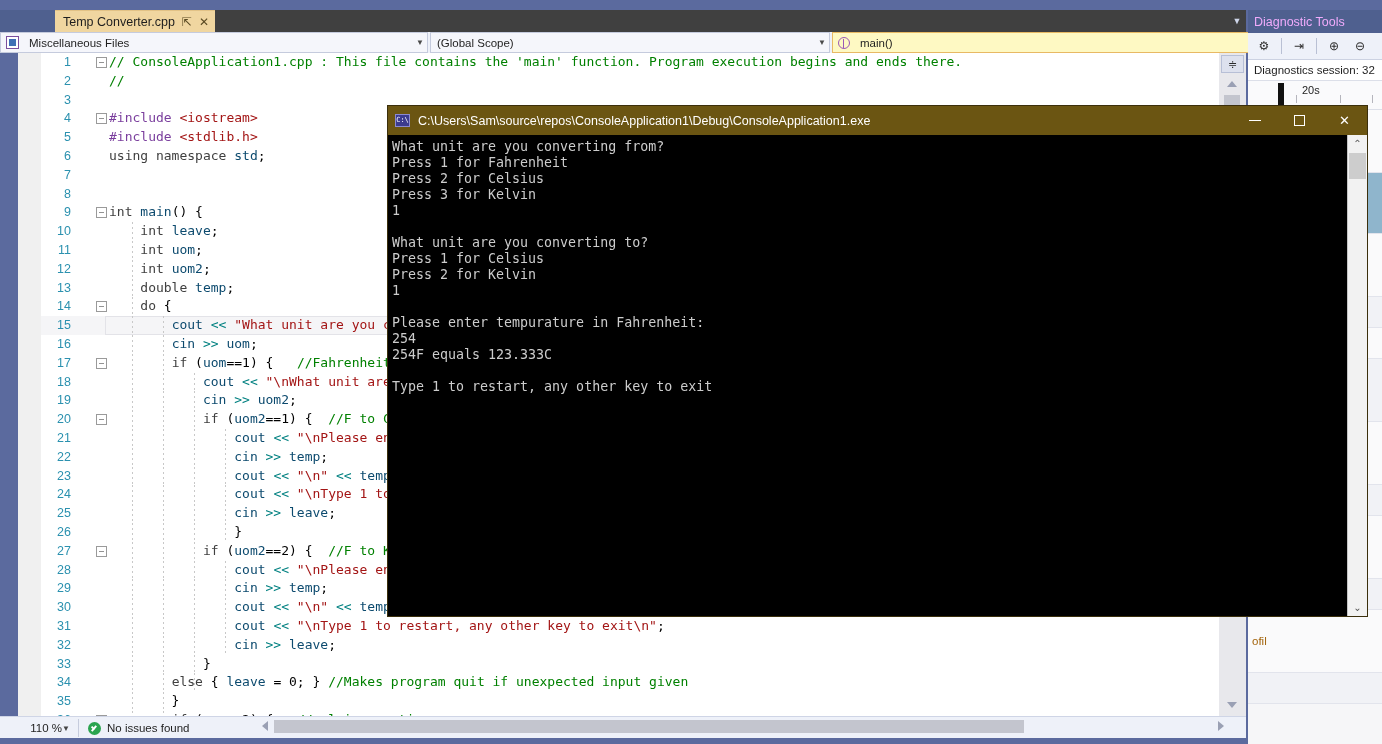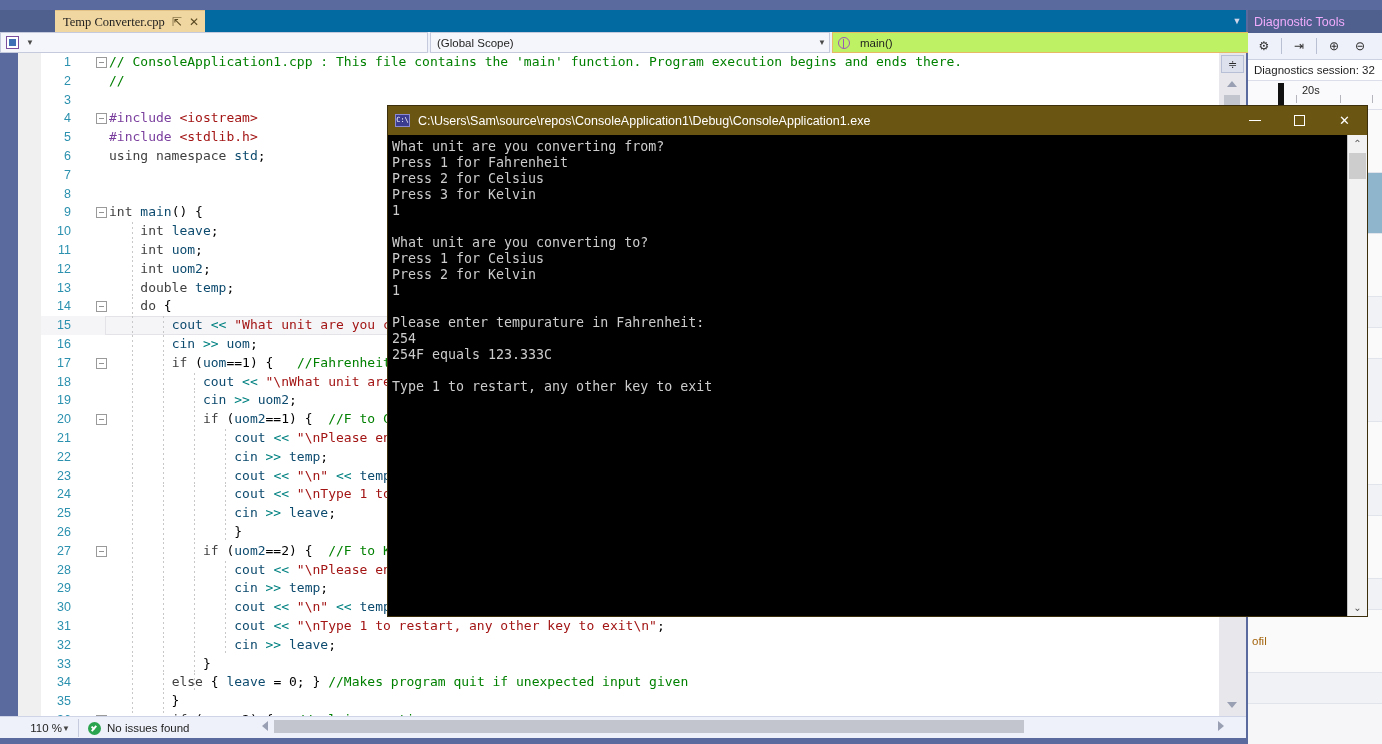--- a/index.html
+++ b/index.html
@@ -9,21 +9,21 @@
     font-family:"Liberation Sans", sans-serif;
     font-size:12px;
     -webkit-font-smoothing:antialiased;
   }
   #root{position:relative;width:1382px;height:744px;}
 
   
   .vs-shell{position:absolute;left:0;top:0;width:1382px;height:744px;background:#5b6a9e;}
 
   
-  .tabstrip{position:absolute;left:0;top:10px;width:1246px;height:22px;background:#0369a1;font-family:Liberation Serif, serif;}
+  .tabstrip{position:absolute;left:0;top:10px;width:1246px;height:22px;background:#404040;}
   .tab-leftpad{position:absolute;left:0;top:0;width:55px;height:22px;background:#4f608f;}
   .doc-tab{
     position:absolute;left:55px;top:0;height:22px;
     background:#f0d6a0;border-top:1px solid #e2c286;
     display:flex;align-items:center;padding:0 6px 0 8px;gap:7px;
     color:#1e1e1e;font-size:12.5px;white-space:nowrap;
   }
   .doc-tab .tab-title{color:#1e1e1e;}
   .pin-icon,.tabclose-icon{color:#5a4a22;font-size:12px;line-height:1;cursor:pointer;}
   .tabstrip-right{
@@ -34,21 +34,21 @@
   
   .navbar{position:absolute;left:0;top:32px;width:1246px;height:21px;background:#eef1f9;}
   .nav-dd{
     position:absolute;top:0;height:21px;background:#f5f6fb;border:1px solid #c5cbdd;
     display:flex;align-items:center;box-sizing:border-box;font-size:11.5px;color:#1e1e1e;
   }
   .nav-dd .dd-label{flex:1;overflow:hidden;white-space:nowrap;padding-left:6px;}
   .nav-dd .dd-arrow{width:14px;text-align:center;color:#4a4a4a;font-size:8px;}
   .nav-dd.proj{left:0;width:428px;}
   .nav-dd.scope{left:430px;width:400px;}
-  .nav-dd.member{left:832px;width:482px;border-color:#e8b964;background:#bef264;}
+  .nav-dd.member{left:832px;width:482px;border-color:#e8b964;background:#fef9c3;}
   .nav-dd .ico-proj{
     width:13px;height:13px;margin:0 4px 0 5px;border:1px solid #7b4f9e;box-sizing:border-box;
     background:#fff;position:relative;flex:none;
   }
   .nav-dd .ico-proj:after{
     content:"";position:absolute;left:2px;top:2px;width:7px;height:7px;background:#3f6fb5;
   }
   .nav-dd .ico-member{
     width:12px;height:12px;margin:0 4px 0 5px;border-radius:50%;border:1.6px solid #9b59b6;
     box-sizing:border-box;flex:none;position:relative;
@@ -183,20 +183,21 @@
         <span class="tab-title">Temp Converter.cpp</span>
         <span class="pin-icon">⇱</span>
         <span class="tabclose-icon">✕</span>
       </div>
       <div class="tabstrip-right">▼</div>
     </div>
 
     <div class="navbar">
       <div class="nav-dd proj">
         <span class="ico-proj"></span>
+        <span class="dd-label">Miscellaneous Files</span>
         <span class="dd-arrow">▼</span>
       </div>
       <div class="nav-dd scope">
         <span class="dd-label">(Global Scope)</span>
         <span class="dd-arrow">▼</span>
       </div>
       <div class="nav-dd member">
         <span class="ico-member"></span>
         <span class="dd-label">main()</span>
         <span class="dd-arrow">▼</span>

